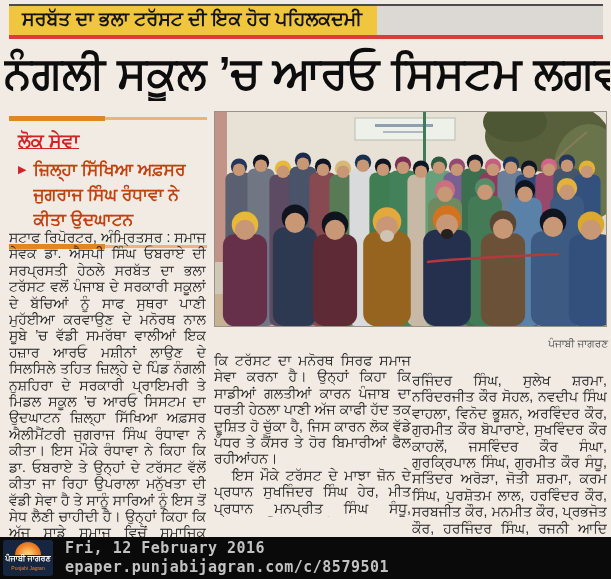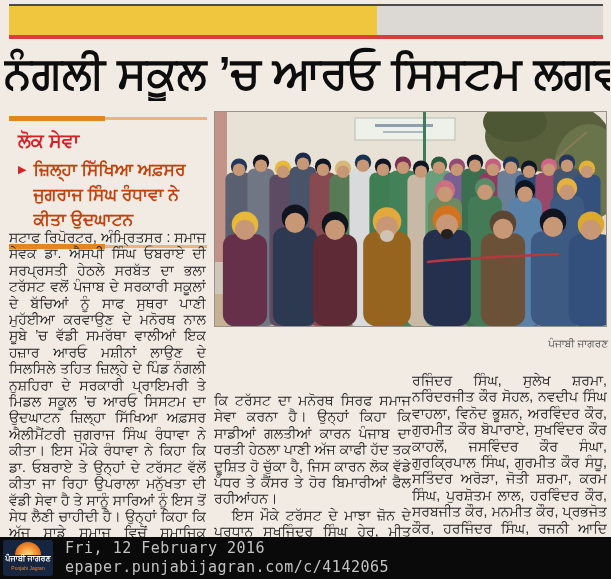--- a/index.html
+++ b/index.html
@@ -15,63 +15,64 @@
 
   
   .headline{position:absolute;left:4px;top:44px;width:606px;font-size:44px;font-weight:bold;
             color:#0d0d0d;white-space:nowrap;overflow:hidden;line-height:1.3;}
 
   
   .infobox{position:absolute;left:9px;top:116px;width:198px;}
   .orule{display:flex;align-items:center;}
   .orule .seg1{width:96px;height:5px;background:var(--accent-orange,#e2861e);}
   .orule .seg2{flex:1;height:3px;background:#efb376;}
-  .infobox-label{margin:9px 0 5px 9px;font-size:19px;font-weight:bold;color:var(--accent-red,#d42127);}
+  .infobox-label{margin:9px 0 5px 9px;font-size:19px;font-weight:bold;color:var(--accent-red,#d42127);text-decoration:underline;}
   .bullet{display:flex;margin:0 0 12px 9px;}
   .bullet-icon{color:var(--accent-red,#d42127);font-size:11px;margin:6px 7px 0 0;}
   .bullet-text{font-size:17px;font-weight:bold;color:#c2410c;line-height:1.48;width:168px;}
 
   
   .photo-frame{position:absolute;left:214px;top:111px;width:393px;height:216px;
                border:1px solid #97928c;box-sizing:border-box;background:#ddd7ca;overflow:hidden;}
   .photo-frame svg{display:block;width:100%;height:100%;}
   .caption{position:absolute;left:214px;top:333px;width:394px;font-size:14.5px;font-weight:bold;
            line-height:1.24;color:#151515;}
   .credit{font-size:10.5px;color:#4a4a4a;font-weight:normal;float:right;margin-top:4px;}
 
   
   .col{position:absolute;font-size:14px;line-height:16.4px;color:#232323;text-align:justify;overflow:hidden;}
   .col1{left:9px;top:229px;width:197px;height:308px;}
-  .col2{left:214px;top:392px;width:197px;height:165px;}
+  .col2{left:214px;top:352px;width:197px;height:165px;}
   .col3{left:412px;top:372px;width:195px;height:165px;}
   .lead{font-weight:normal;}
   .para2{text-indent:18px;margin:0;}
   .col p{margin:0;}
 
   
   .bottombar{position:absolute;left:0;top:537px;width:611px;height:42px;background:var(--bottom-bar-bg,#0a0a0a);
              display:flex;align-items:center;}
   .logo{width:50px;height:36px;background:var(--logo-bg,#162540);border-radius:3px;margin-left:3px;
         position:relative;overflow:hidden;flex:none;}
   .logo-sun{position:absolute;left:12px;top:2px;width:26px;height:13px;border-radius:13px 13px 0 0;
             background:radial-gradient(circle at 50% 100%, #ffd27a 10%, var(--logo-orange,#f08326) 55%, #b9541b 100%);}
   .logo-pa{position:absolute;top:14px;left:0;width:100%;text-align:center;font-size:8px;color:#fff;
            font-weight:bold;line-height:10px;white-space:nowrap;}
   .logo-en{position:absolute;top:25px;left:0;width:100%;text-align:center;font-size:5px;
            color:var(--logo-orange,#f08326);line-height:7px;}
   .bar-lines{margin-left:12px;font-family:"DejaVu Sans Mono","Liberation Mono",monospace;
-             font-size:15px;color:var(--bottom-bar-text,#c2c2c2);line-height:19px;letter-spacing:0.5px;}
+             font-size:15px;color:var(--bottom-bar-text,#c2c2c2);line-height:19px;letter-spacing:0.5px;font-weight:bold;}
 </style>
 </head>
 <body>
 
 <div class="page">
 
   <div class="kicker">
     <div class="kicker-hl"></div>
+    <div class="kicker-text">ਸਰਬੱਤ ਦਾ ਭਲਾ ਟਰੱਸਟ ਦੀ ਇਕ ਹੋਰ ਪਹਿਲਕਦਮੀ</div>
   </div>
   <div class="red-rule"></div>
 
   <div class="headline">ਨੰਗਲੀ ਸਕੂਲ ’ਚ ਆਰਓ ਸਿਸਟਮ ਲਗਵਾਇਆ</div>
 
   <div class="infobox">
     <div class="orule">
       <span class="seg1"></span>
       <span class="seg2"></span>
     </div>
@@ -220,17 +221,17 @@
   </div>
 
   <div class="bottombar">
     <div class="logo">
       <div class="logo-sun"></div>
       <div class="logo-pa">ਪੰਜਾਬੀ ਜਾਗਰਣ</div>
       <div class="logo-en">Punjabi Jagran</div>
     </div>
     <div class="bar-lines">
       <div>Fri, 12 February 2016</div>
-      <div>epaper.punjabijagran.com/c/4142065</div>
+      <div>epaper.punjabijagran.com/c/8579501</div>
     </div>
   </div>
 
 </div>
 
 </body></html>

